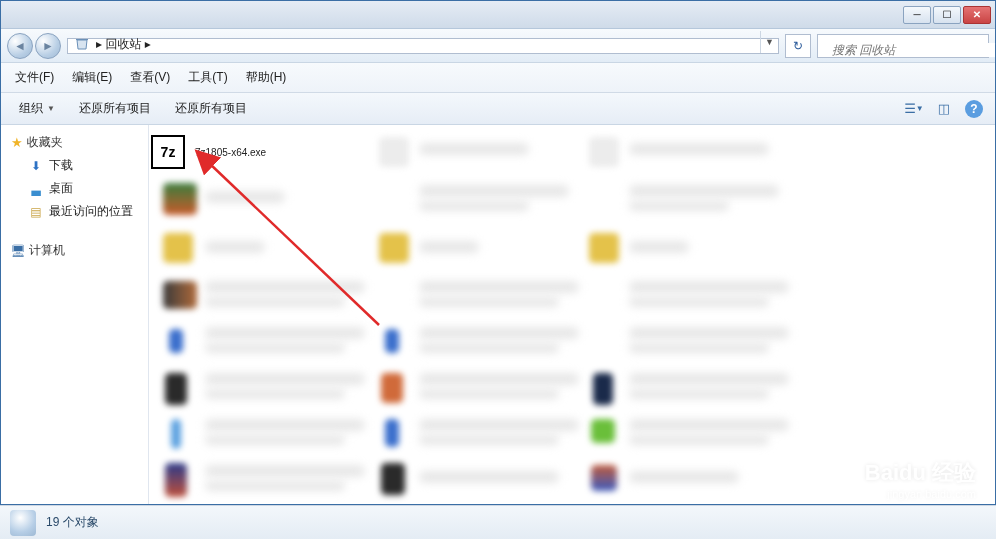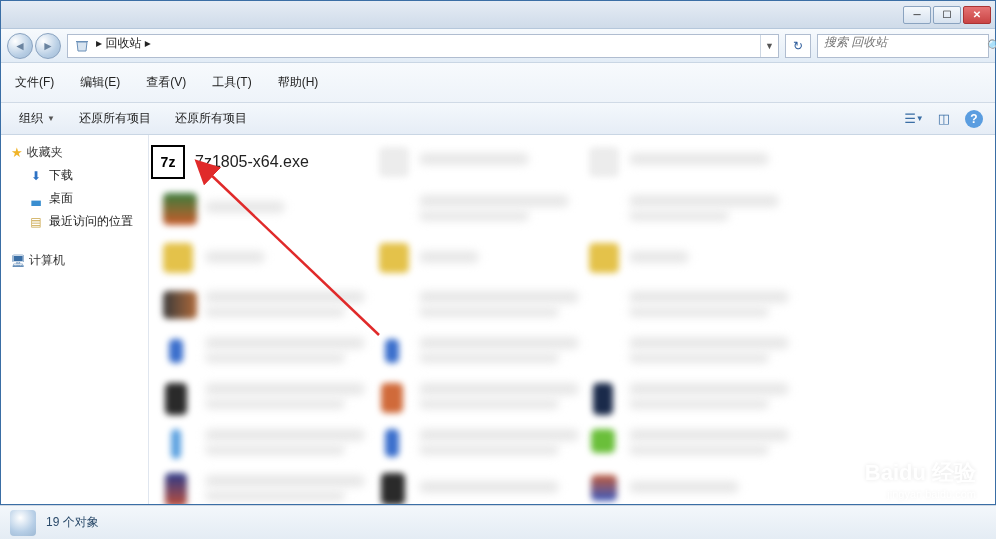--- a/index.html
+++ b/index.html
@@ -4,46 +4,46 @@
 <style>
 * { margin: 0; padding: 0; box-sizing: border-box; font-family: "Microsoft YaHei", "Segoe UI", Tahoma, sans-serif; }
 body { background: #fff; width: 996px; height: 540px; overflow: hidden; position: relative; }
 .window { width: 996px; height: 505px; border: 1px solid #3a6ea5; background: #fff; display: flex; flex-direction: column; }
 .titlebar { height: 28px; background: linear-gradient(#e5ecf5, #cfdbe9); display: flex; align-items: center; justify-content: flex-end; padding: 0 4px; border-bottom: 1px solid #b5c7db; }
 .win-btn { width: 28px; height: 18px; margin-left: 2px; display: flex; align-items: center; justify-content: center; border: 1px solid #8aa3c0; border-radius: 2px; font-size: 10px; background: linear-gradient(#f4f8fc,#d7e2ef); cursor: pointer; }
 .win-btn.close { background: linear-gradient(#e57373,#c94444); border-color: #a33; color: #fff; font-weight: bold; }
 .navbar { height: 34px; background: linear-gradient(#f7fafd,#e2ecf6); display: flex; align-items: center; padding: 0 6px; gap: 6px; border-bottom: 1px solid #c9d6e4; }
 .nav-circles { display: flex; gap: 2px; }
 .nav-circle { width: 26px; height: 26px; border-radius: 50%; background: radial-gradient(circle at 30% 30%, #fff, #b9cfe5 60%, #9db8d3); border: 1px solid #8aa3c0; display:flex;align-items:center;justify-content:center;color:#6b84a0;font-size:12px; }
-.address-wrap { flex: 1; display: flex; align-items: flex-start; height: 24px; background: #fff; border: 1px solid #b0bdd0; }
+.address-wrap { flex: 1; display: flex; align-items: flex-end; height: 16px; background: #fff; border: 1px solid #b0bdd0; }
 .address-icon { width: 20px; height: 20px; margin: 0 4px; display:flex;align-items:center;justify-content:center; }
 .address-text { font-size: 12px; color: #222; flex: 1; }
 .dd-btn { width: 18px; height: 22px; border-left: 1px solid #cdd7e3; display: flex; align-items: center; justify-content: center; font-size: 9px; color: #555; }
 .refresh-btn { width: 26px; height: 24px; border: 1px solid #b0bdd0; background: #fff; display:flex;align-items:center;justify-content:center;font-size:12px;color:#2a5a9a; }
-.search-wrap { width: 172px; height: 24px; background: #fff; border: 1px solid #b0bdd0; display: flex; align-items: flex-start; }
+.search-wrap { width: 172px; height: 24px; background: #fff; border: 1px solid #b0bdd0; display: flex; align-items: flex-end; padding-left: 8px; }
 .search-input { flex:1; border:none; outline:none; font-size: 12px; padding: 0 6px; color: #888; font-style: italic; }
 .search-btn { width: 24px; height: 22px; display:flex;align-items:center;justify-content:center;color:#3a6ea5; font-size:12px; }
-.menubar { height: 40px; background: linear-gradient(#f7fafd,#eef3f9); display: flex; align-items: center; padding: 0 6px; gap: 10px; border-bottom: 1px solid #d0dae6; }
+.menubar { height: 30px; background: linear-gradient(#f7fafd,#eef3f9); display: flex; align-items: center; padding: 0 6px; gap: 2px; border-bottom: 1px solid #d0dae6; }
 .menu-item { font-size: 12px; padding: 2px 8px; color: #222; cursor: pointer; }
 .toolbar { height: 32px; background: linear-gradient(#f4f8fc,#e6edf6); display: flex; align-items: center; padding: 0 8px; gap: 4px; border-bottom: 1px solid #c9d6e4; }
 .tool-btn { font-size: 12px; padding: 4px 10px; color: #222; cursor: pointer; display:flex;align-items:center;gap:4px; }
 .tool-btn .chev { font-size:8px;color:#555; }
 .tool-spacer { flex: 1; }
 .tool-icon { width: 26px; height: 22px; display:flex;align-items:center;justify-content:center;color:#3a6ea5;font-size:13px;cursor:pointer; }
 .help-icon { width:18px;height:18px;border-radius:50%;background:#5a9de0;color:#fff;font-weight:bold;display:flex;align-items:center;justify-content:center;font-size:12px; }
 .body-area { flex: 1; display: flex; overflow: hidden; }
 .sidebar { width: 148px; background: #fff; border-right: 1px solid #e0e6ef; padding: 6px 4px; }
 .side-group-title { display: flex; align-items: center; gap: 4px; font-size: 12px; padding: 3px 6px; color: #333; }
 .star-ico { color: #f0b429; font-size: 13px; }
 .side-item { display: flex; align-items: center; gap: 6px; font-size: 12px; padding: 3px 6px 3px 24px; color: #222; cursor: pointer; }
 .side-ico { width:14px;height:14px;display:flex;align-items:center;justify-content:center;font-size:12px; }
 .content { flex: 1; position: relative; background: #fff; overflow: hidden; }
 .file-item { position: absolute; display: flex; align-items: center; gap: 10px; }
 .file-icon-7z { width: 34px; height: 34px; border: 2px solid #000; display:flex;align-items:center;justify-content:center;font-weight:bold;font-size:14px;background:#fff; }
-.file-label { font-size: 16px; color: #222; }
+.file-label { font-size: 10px; color: #222; }
 .blur-block { position: absolute; background: #e7e7e7; border-radius: 8px; filter: blur(4px); }
 .blur-icon  { position: absolute; border-radius: 5px; filter: blur(3px); }
 .arrow-svg { position: absolute; top: 0; left: 0; pointer-events: none; }
 .statusbar { height: 34px; background: linear-gradient(#f3f7fb,#e4ecf4); display: flex; align-items: center; padding: 0 10px; gap: 10px; border-top: 1px solid #cdd7e3; }
 .bin-icon { width: 26px; height: 26px; background: radial-gradient(circle at 40% 30%, #fff, #b6cee6 60%, #9db8d3); border-radius: 4px; position:relative; }
 .status-text { font-size: 12px; color: #2a4a6a; }
 .watermark { position: absolute; right: 20px; bottom: 40px; color: #fff; opacity: .5; text-align: right; font-size: 22px; font-weight: bold; text-shadow: 0 0 4px rgba(0,0,0,.2); pointer-events:none; }
 .watermark .sub { font-size: 11px; font-weight: normal; display:block; }
 </style>
 </head>

